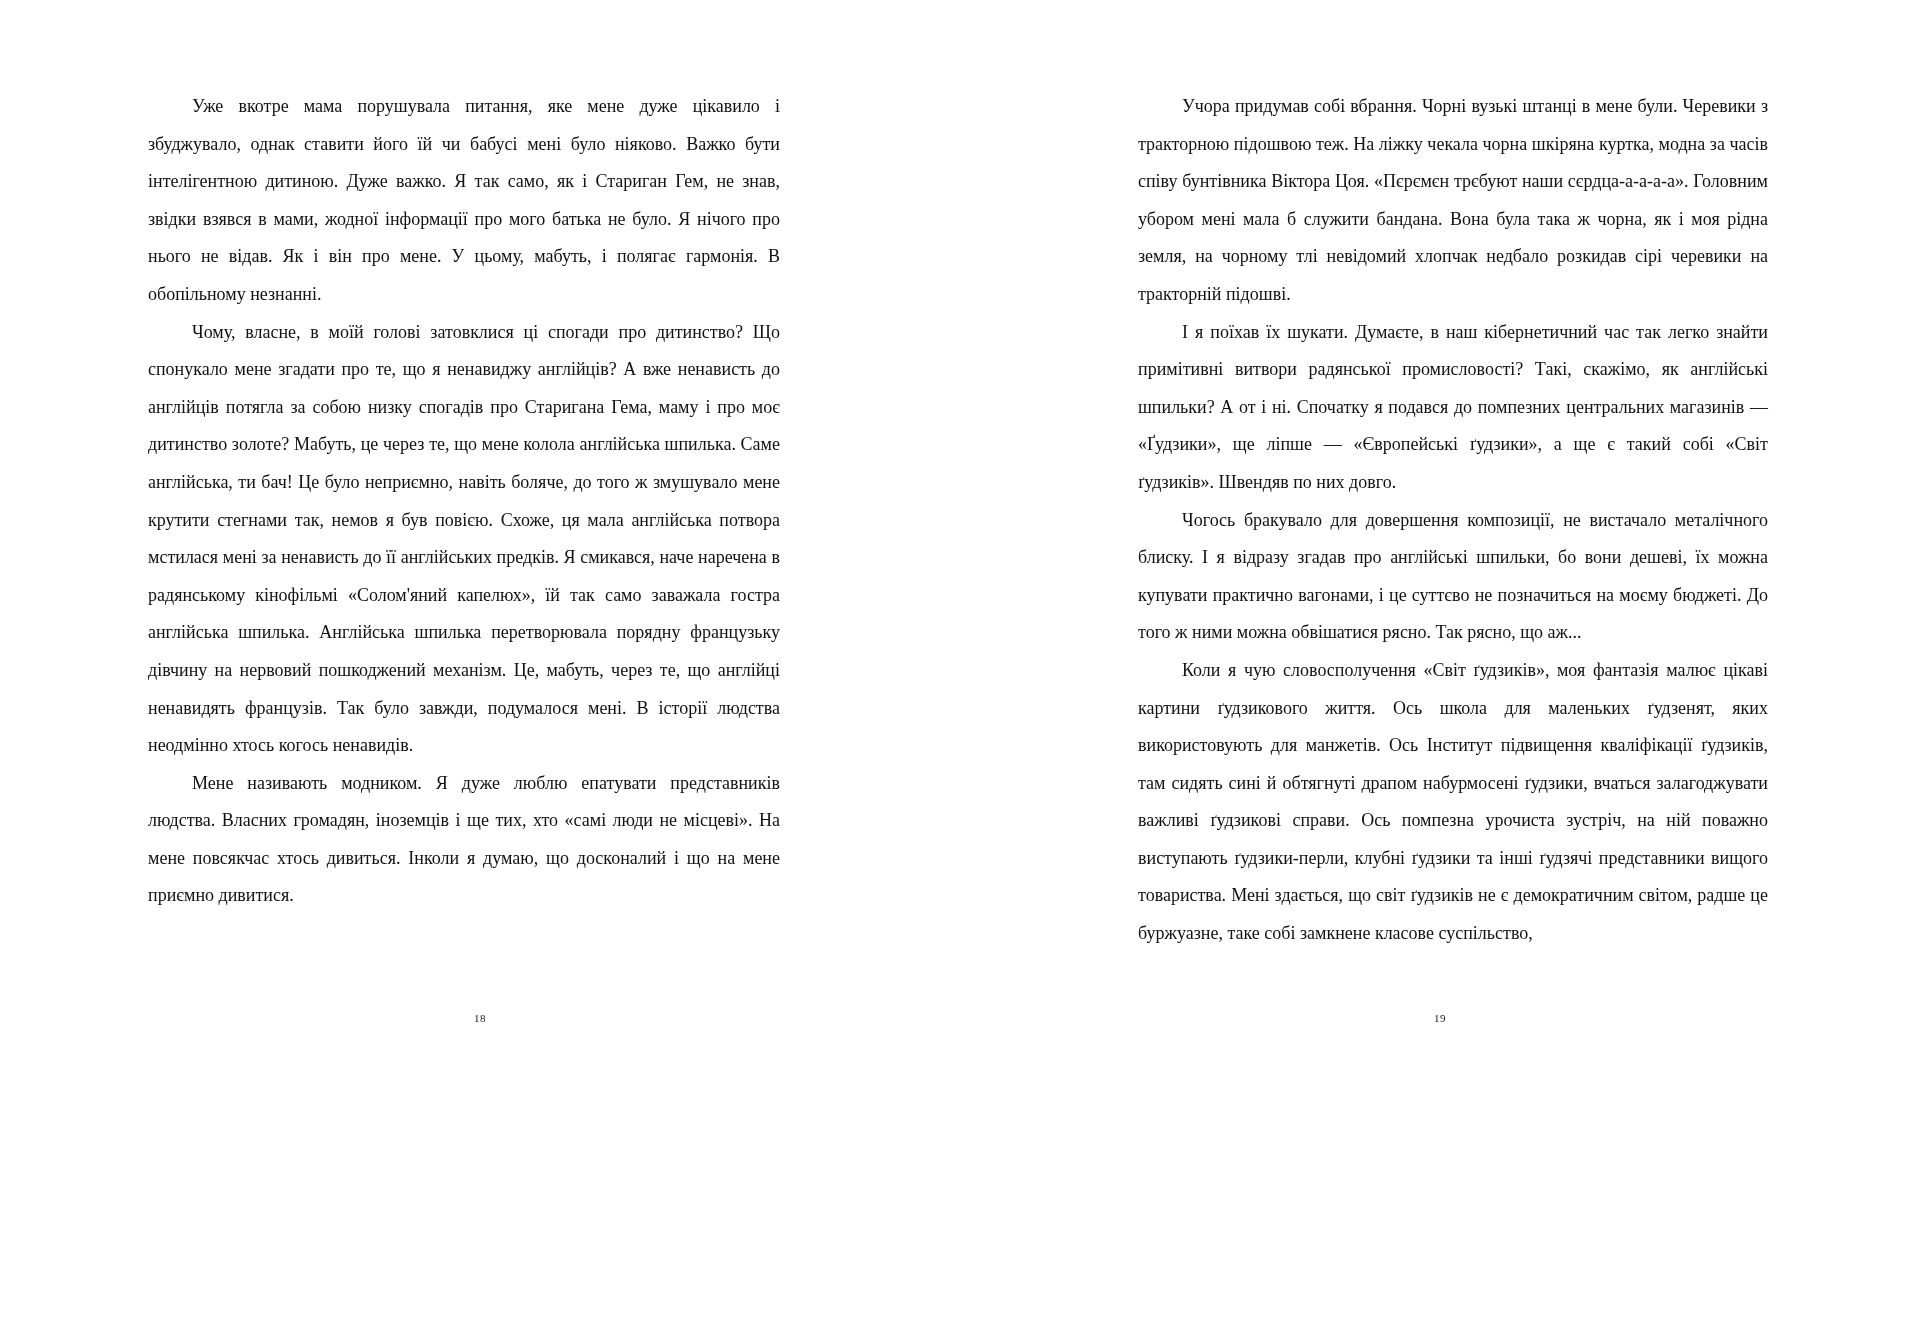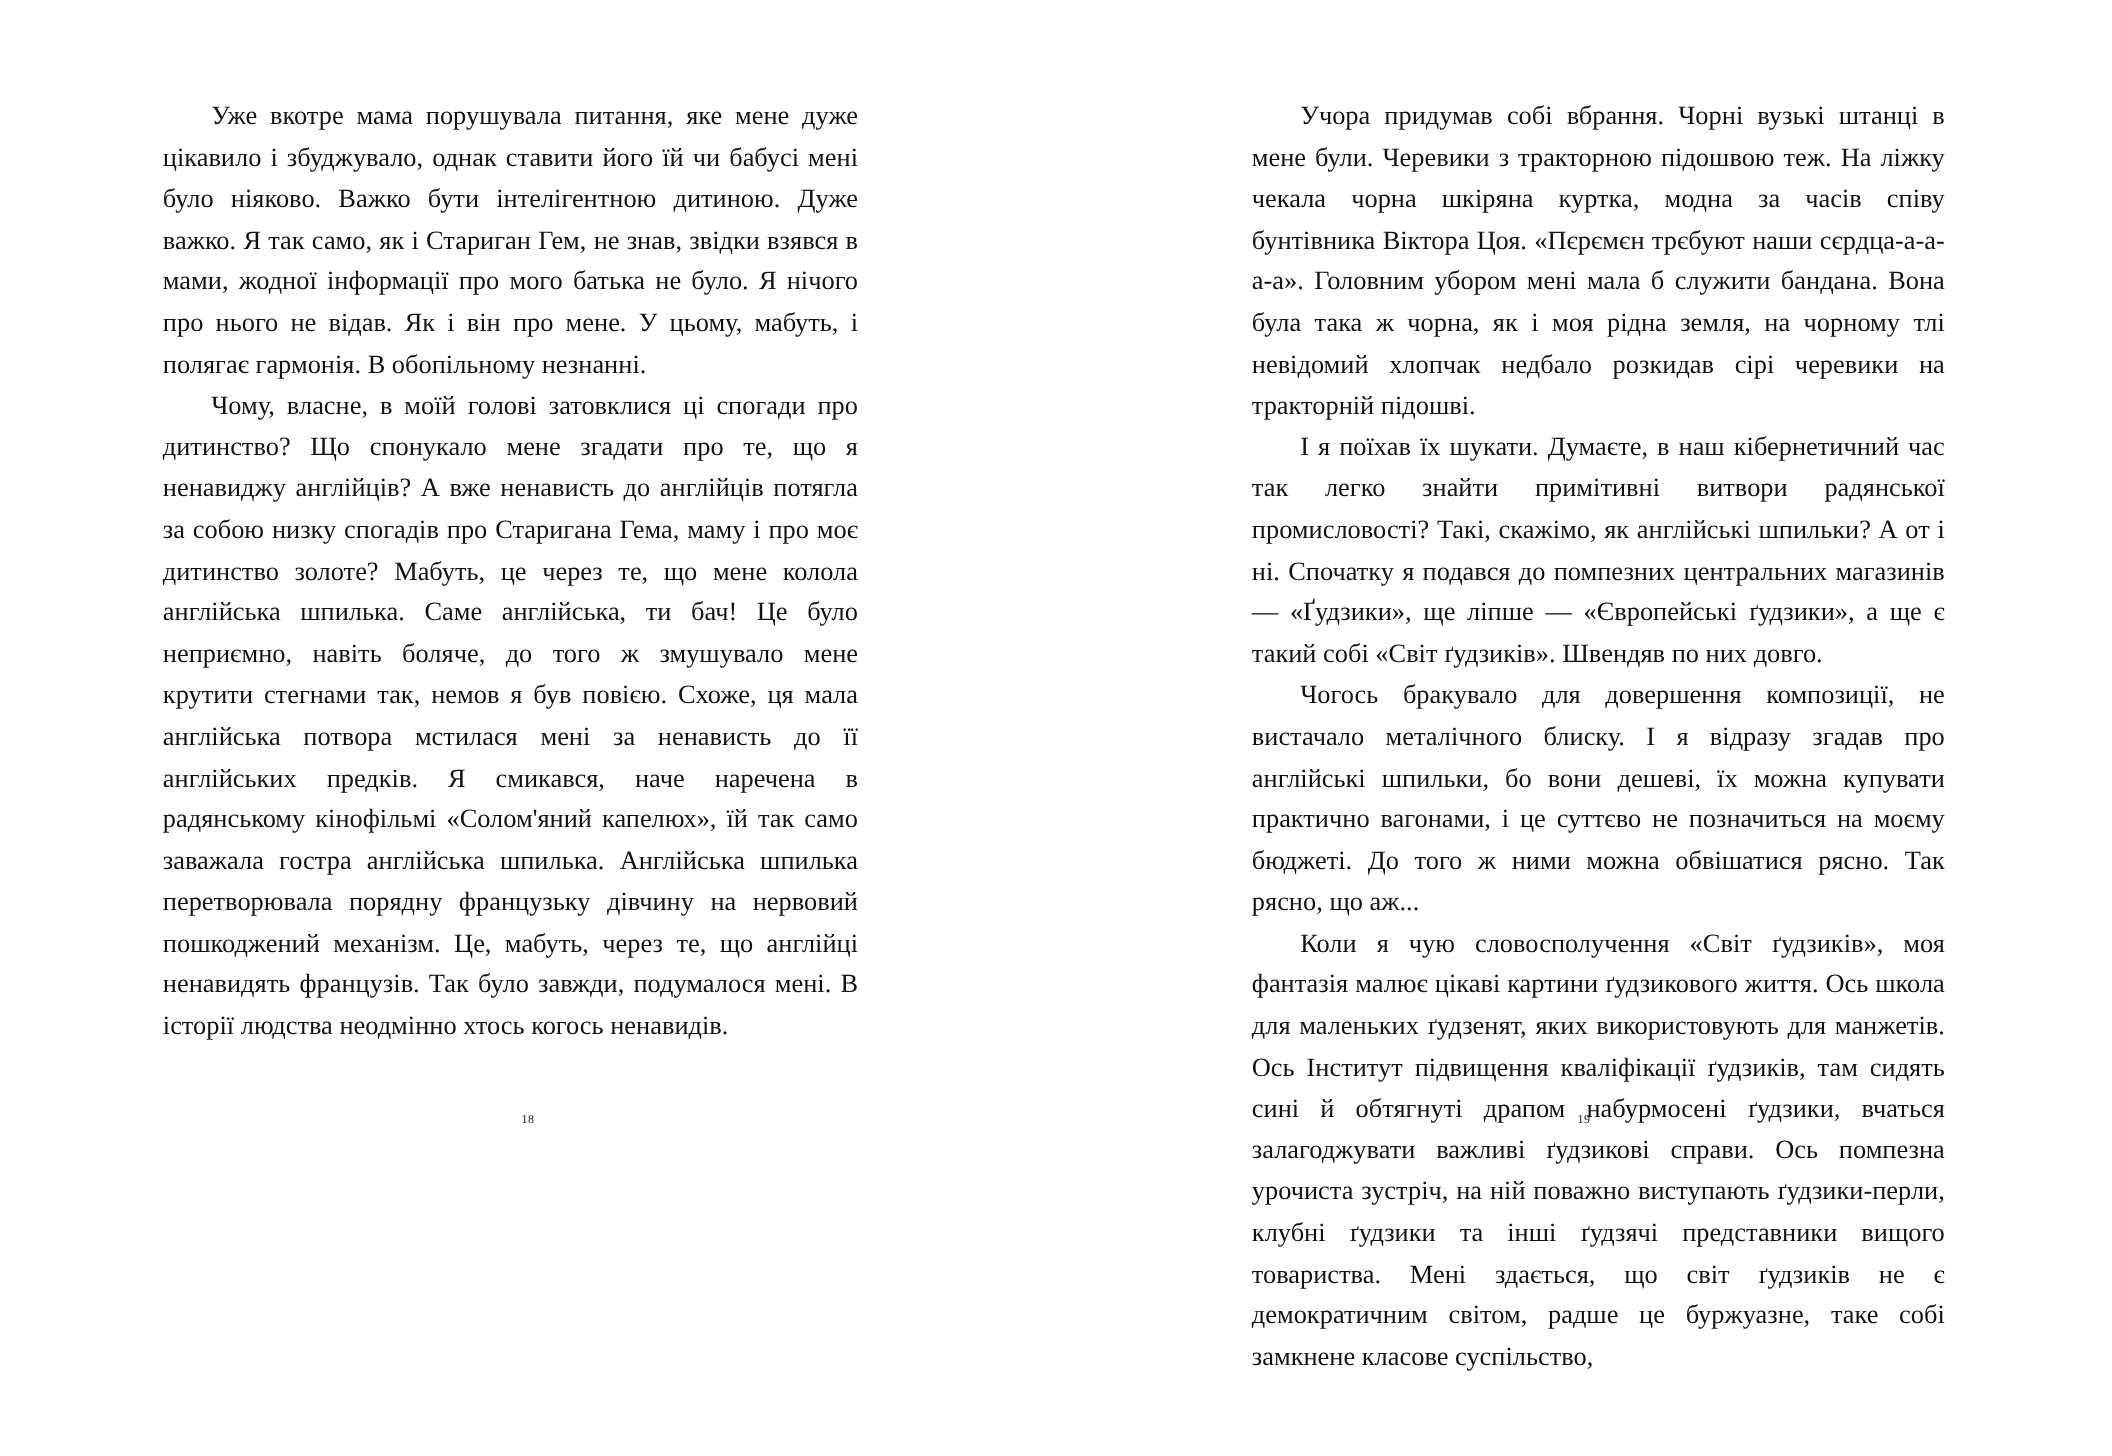--- a/index.html
+++ b/index.html
@@ -28,21 +28,21 @@
     position: relative;
     background: #ffffff;
   }
   .page-left {
     padding: 88px 180px 0 148px;
   }
   .page-right {
     padding: 88px 152px 0 178px;
   }
   .textblock {
-    font-size: 24px;
+    font-size: 18px;
     line-height: 37.6px;
     text-align: justify;
     text-justify: inter-word;
     hyphens: manual;
     color: #111111;
   }
   .textblock p {
     margin: 0;
     text-indent: 44px;
   }
@@ -61,20 +61,21 @@
 </style>
 </head>
 <body>
 
 <div class="spread">
 
   <div class="page page-left">
     <div class="textblock">
       <p>Уже вкотре мама порушувала питання, яке мене дуже цікавило і збуджувало, однак ставити його їй чи бабусі мені було ніяково. Важко бути інтелігентною дитиною. Дуже важко. Я так само, як і Стариган Гем, не знав, звідки взявся в мами, жодної інформації про мого батька не було. Я нічого про нього не відав. Як і він про мене. У цьому, мабуть, і полягає гармонія. В обопільному незнанні.</p>
       <p>Чому, власне, в моїй голові затовклися ці спогади про дитинство? Що спонукало мене згадати про те, що я ненавиджу англійців? А вже ненависть до англійців потягла за собою низку спогадів про Старигана Гема, маму і про моє дитинство золоте? Мабуть, це через те, що мене колола англійська шпилька. Саме англійська, ти бач! Це було неприємно, навіть боляче, до того ж змушувало мене крутити стегнами так, немов я був повією. Схоже, ця мала англійська потвора мстилася мені за ненависть до її англійських предків. Я смикався, наче наречена в радянському кінофільмі «Солом'яний капелюх», їй так само заважала гостра англійська шпилька. Англійська шпилька перетворювала порядну французьку дівчину на нервовий пошкоджений механізм. Це, мабуть, через те, що англійці ненавидять французів. Так було завжди, подумалося мені. В історії людства неодмінно хтось когось ненавидів.</p>
+      <p>Мене називають модником. Я дуже люблю епатувати представників людства. Власних громадян, іноземців і ще тих, хто «самі люди не місцеві». На мене повсякчас хтось дивиться. Інколи я думаю, що досконалий і що на мене приємно дивитися.</p>
     </div>
     <div class="folio">18</div>
   </div>
 
   <div class="page page-right">
     <div class="textblock">
       <p>Учора придумав собі вбрання. Чорні вузькі штанці в мене були. Черевики з тракторною підошвою теж. На ліжку чекала чорна шкіряна куртка, модна за часів співу бунтівника Віктора Цоя. «Пєрємєн трєбуют наши сєрдца-а-а-а-а». Головним убором мені мала б служити бандана. Вона була така ж чорна, як і моя рідна земля, на чорному тлі невідомий хлопчак недбало розкидав сірі черевики на тракторній підошві.</p>
       <p>І я поїхав їх шукати. Думаєте, в наш кібернетичний час так легко знайти примітивні витвори радянської промисловості? Такі, скажімо, як англійські шпильки? А от і ні. Спочатку я подався до помпезних центральних магазинів — «Ґудзики», ще ліпше — «Європейські ґудзики», а ще є такий собі «Світ ґудзиків». Швендяв по них довго.</p>
       <p>Чогось бракувало для довершення композиції, не вистачало металічного блиску. І я відразу згадав про англійські шпильки, бо вони дешеві, їх можна купувати практично вагонами, і це суттєво не позначиться на моєму бюджеті. До того ж ними можна обвішатися рясно. Так рясно, що аж...</p>
       <p>Коли я чую словосполучення «Світ ґудзиків», моя фантазія малює цікаві картини ґудзикового життя. Ось школа для маленьких ґудзенят, яких використовують для манжетів. Ось Інститут підвищення кваліфікації ґудзиків, там сидять сині й обтягнуті драпом набурмосені ґудзики, вчаться залагоджувати важливі ґудзикові справи. Ось помпезна урочиста зустріч, на ній поважно виступають ґудзики-перли, клубні ґудзики та інші ґудзячі представники вищого товариства. Мені здається, що світ ґудзиків не є демократичним світом, радше це буржуазне, таке собі замкнене класове суспільство,</p>

